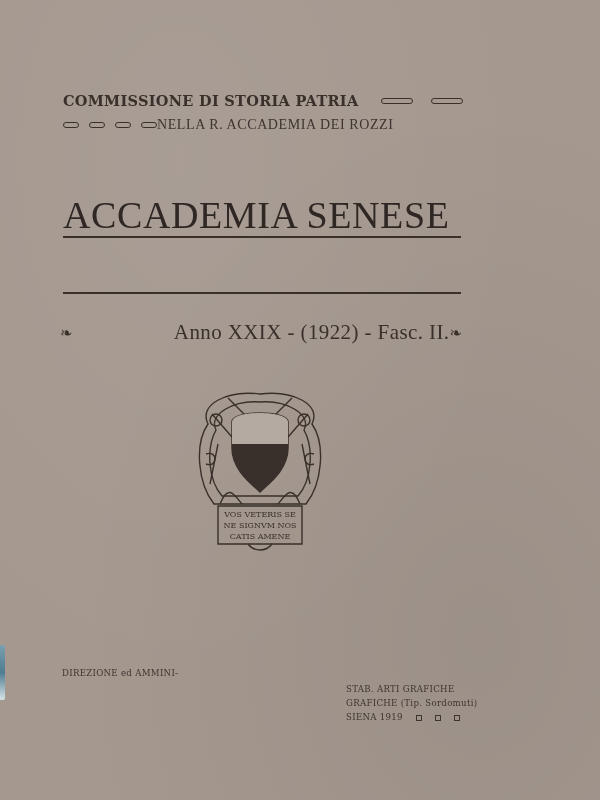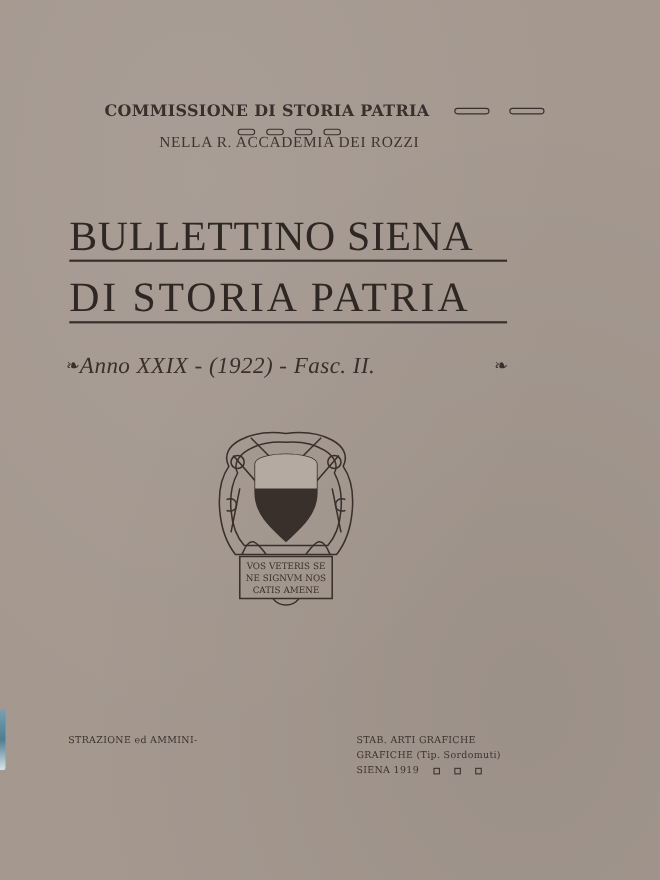--- a/index.html
+++ b/index.html
@@ -19,27 +19,27 @@
   }
   .spine-tag {
     position: absolute; left: 0; top: 645px; width: 5px; height: 55px;
     background: linear-gradient(#7aa0b0, #4f7d92, #d8e3e6);
     border-radius: 0 2px 2px 0;
   }
   .line1 {
     position: absolute; left: 63px; top: 92px; width: 400px;
     display: flex; align-items: center;
     font-family: "DejaVu Serif", serif; font-weight: bold;
-    font-size: 14.5px; letter-spacing: 0.3px; color: #3a302b; margin-left: 32px;
+    font-size: 14.5px; letter-spacing: 0.3px; color: #3a302b;
   }
   .line2 {
     position: absolute; left: 63px; top: 117px; width: 400px;
     display: flex; align-items: center; 
     font-family: "Liberation Serif", serif;
-    font-size: 14px; letter-spacing: 0.6px; color: #3e3430; flex-direction: column;
+    font-size: 14px; letter-spacing: 0.6px; color: #3e3430;
   }
   .pill {
     display: inline-block; border: 1.5px solid #3a302b; border-radius: 4px;
     height: 4px; box-sizing: content-box;
   }
   .pill.big { width: 30px; }
   .pill.small { width: 14px; }
   .pills-left { display: flex; gap: 10px; }
   .pills-right { display: flex; gap: 18px; margin-left: auto; }
   .title {
@@ -53,32 +53,32 @@
   .rule {
     position: absolute; left: 63px; width: 398px; height: 2px; background: #3a302b;
   }
   .rule.r1 { top: 236px; }
   .rule.r2 { top: 292px; }
   .issue {
     position: absolute; left: 60px; top: 320px; width: 402px;
     display: flex; align-items: center; justify-content: space-between;
     font-family: "Liberation Serif", serif; font-size: 21px; color: #3a302b;
   }
-  .issue .text { flex: 1; text-align: left; letter-spacing: 0.4px; font-style: italic; }
+  .issue .text { flex: 1; text-align: right; letter-spacing: 0.4px; }
   .fleuron { font-size: 15px; color: #3a302b; }
   .emblem {
     position: absolute; left: 188px; top: 384px; width: 144px; height: 170px;
   }
   .foot {
     position: absolute; top: 666px;
     font-family: "DejaVu Serif", serif; font-size: 8.6px;
     line-height: 14px; color: #3e3430; letter-spacing: 0.3px;
   }
   .foot.left { left: 62px; }
-  .foot.right { left: 324px; }
+  .foot.right { left: 346px; margin-top: 16px; }
   .foot .sq { display: inline-block; width: 4px; height: 4px; border: 1px solid #3e3430; margin-left: 10px; vertical-align: middle; }
 </style>
 </head>
 <body>
 
 <div class="cover">
 
   <div class="spine-tag"></div>
 
   <div class="line1">
@@ -92,23 +92,22 @@
   <div class="line2">
     <span class="pills-left">
       <span class="pill small"></span>
       <span class="pill small"></span>
       <span class="pill small"></span>
       <span class="pill small"></span>
     </span>
     <span>NELLA R. ACCADEMIA DEI ROZZI</span>
   </div>
 
-  <div class="title t1">BULLETTINO SIENA</div>
+  <div class="title t1">ACCADEMIA SENESE</div>
   <div class="rule r1"></div>
-  <div class="title t2">DI STORIA PATRIA</div>
   <div class="rule r2"></div>
 
   <div class="issue">
     <span class="fleuron">❧</span>
     <span class="text">Anno XXIX - (1922) - Fasc. II.</span>
     <span class="fleuron">❧</span>
   </div>
 
   <div class="emblem">
     <svg width="144" height="170" viewBox="0 0 144 170">
@@ -131,21 +130,21 @@
       <path d="M44 38 C44 26, 100 26, 100 38 L100 60 L44 60 Z" fill="#b4aaa2"></path>
       <g font-family="DejaVu Serif, serif" font-size="8" fill="#3a302b" text-anchor="middle">
         <text x="72" y="133">VOS VETERIS SE</text>
         <text x="72" y="144">NE SIGNVM NOS</text>
         <text x="72" y="155">CATIS AMENE</text>
       </g>
     </svg>
   </div>
 
   <div class="foot left">
-    <div>STRAZIONE ed AMMINI-</div>
+    <div>DIREZIONE ed AMMINI-</div>
   </div>
 
   <div class="foot right">
     <div>STAB. ARTI GRAFICHE</div>
     <div>GRAFICHE (Tip. Sordomuti)</div>
     <div>
       <span>SIENA 1919</span>
       <span class="sq"></span>
       <span class="sq"></span>
       <span class="sq"></span>

